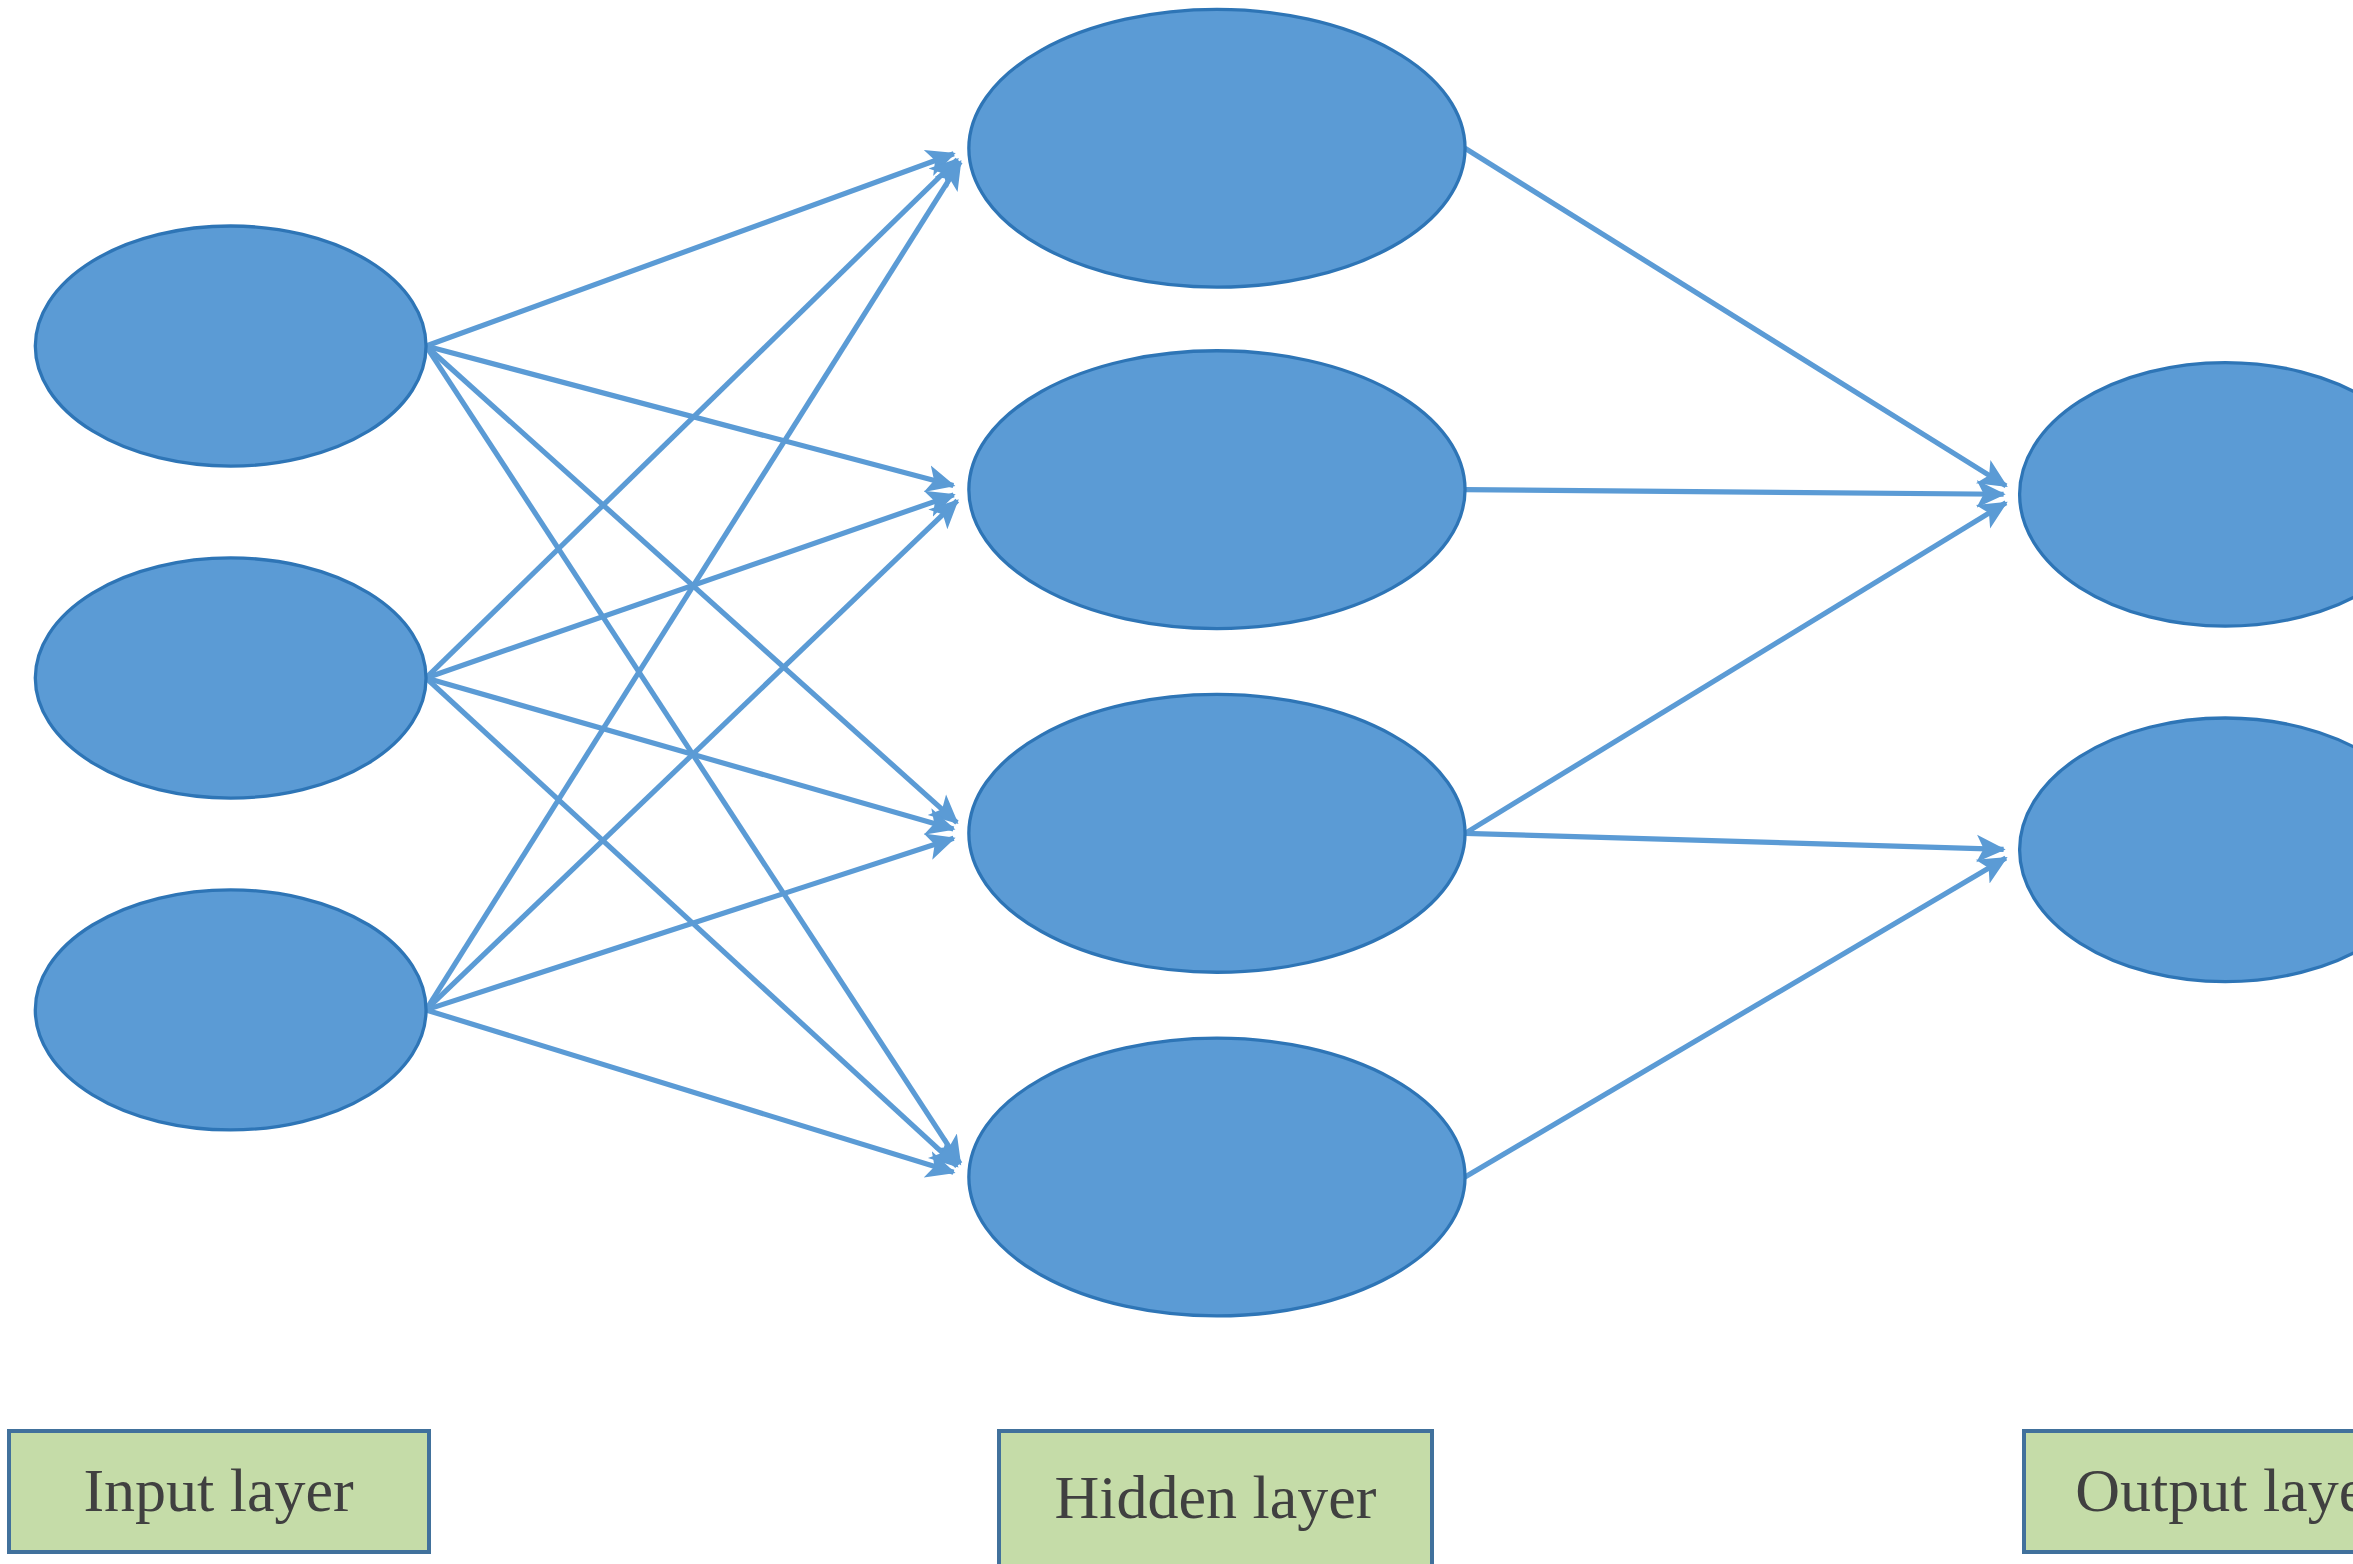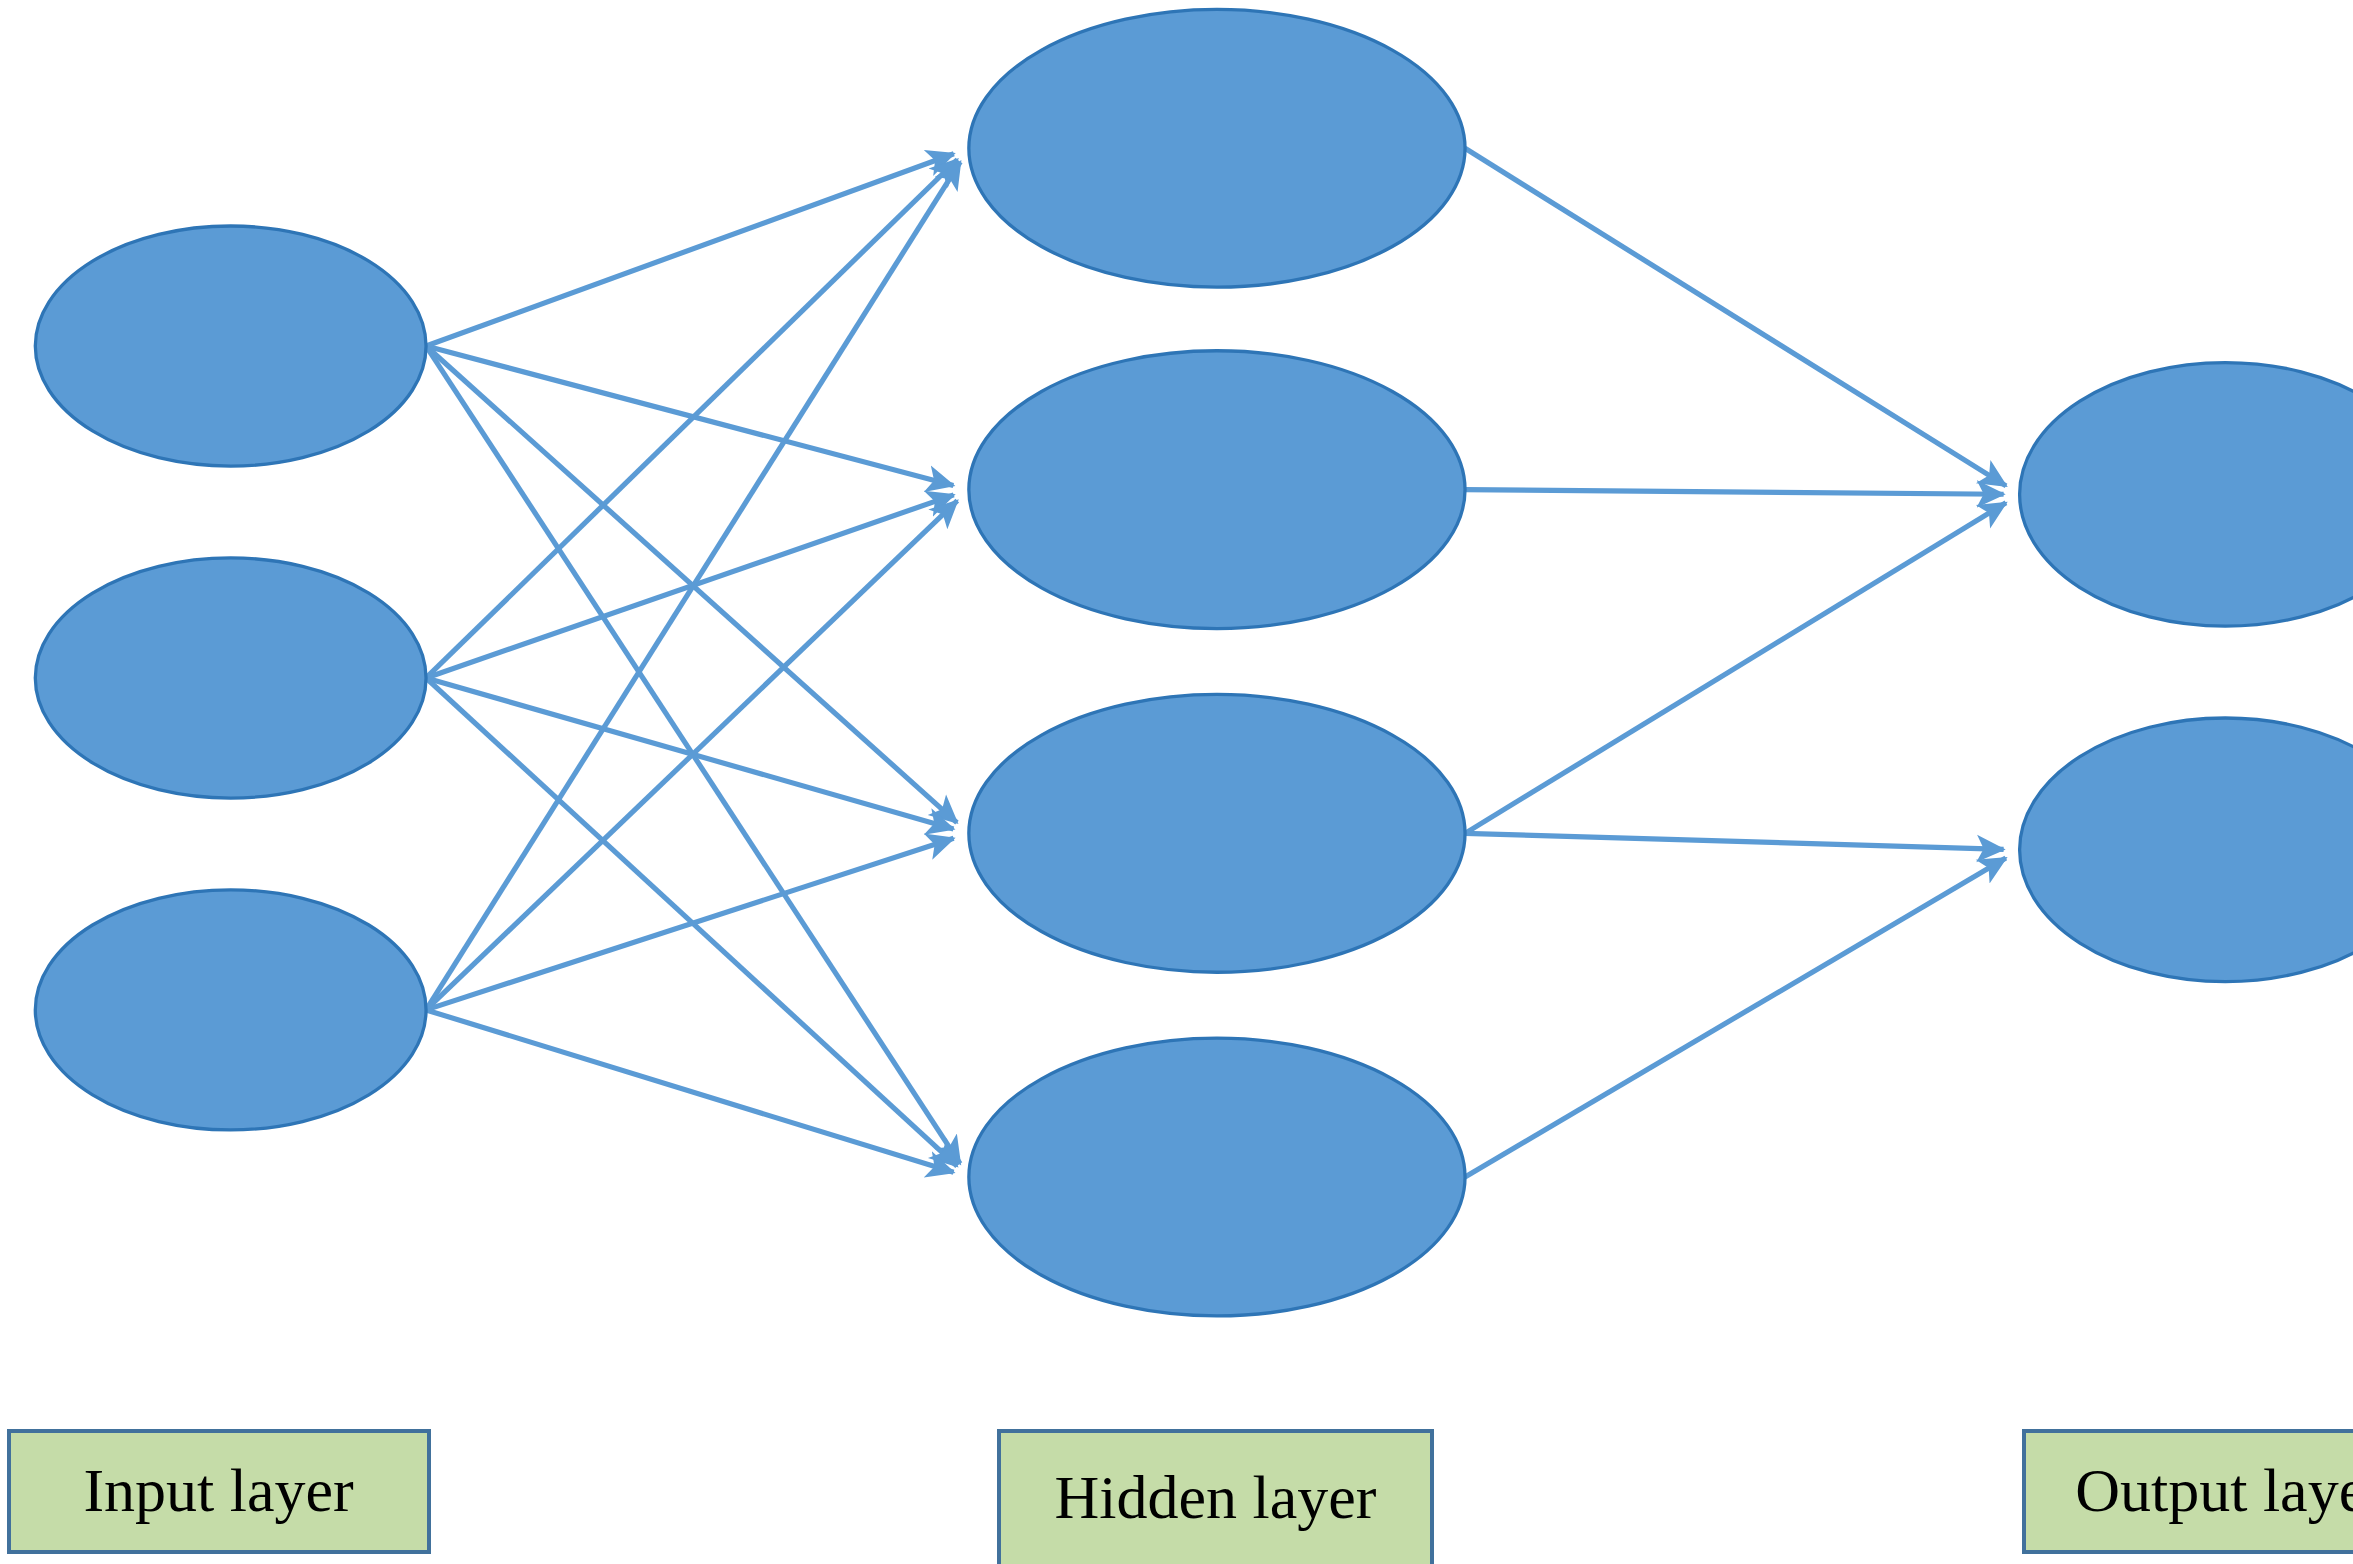--- a/index.html
+++ b/index.html
@@ -29,21 +29,21 @@
     display: block;
   }
   .layer-label-box {
     position: absolute;
     box-sizing: border-box;
     background: #C5DCA8;
     border: 4.2px solid #41719C;
     display: flex;
     align-items: center;
     justify-content: center;
-    color: #000000;
+    color: #404040;
     font-family: "Liberation Serif", "DejaVu Serif", serif;
     font-size: 62px;
     line-height: 1;
     letter-spacing: 0px;
     white-space: nowrap;
   }
   .layer-label-text {
     display: block;
     transform: translateY(-1.9px);
   }

